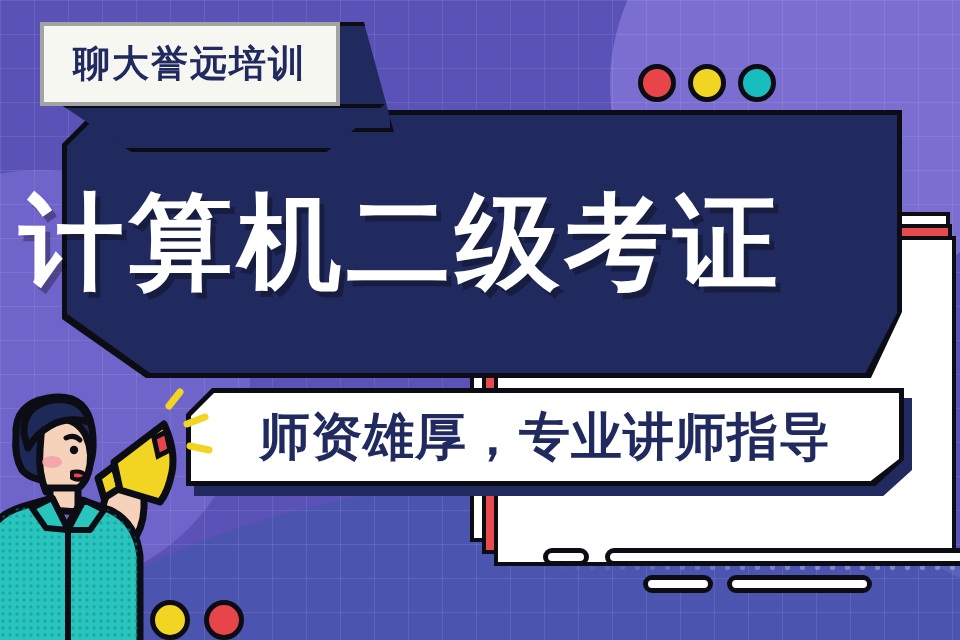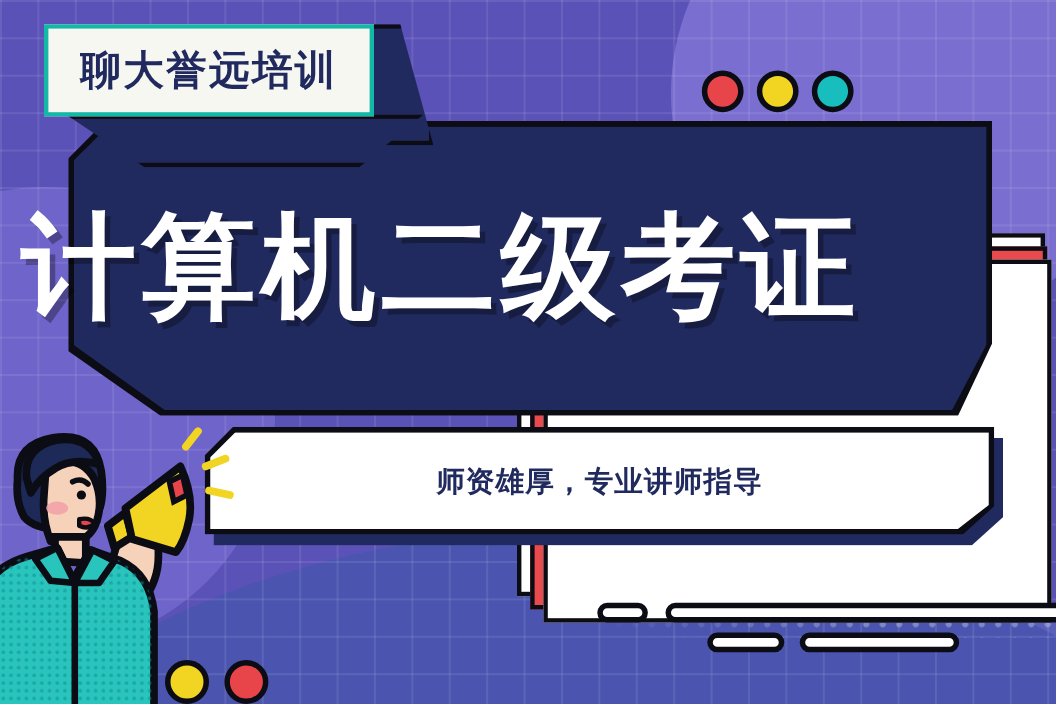--- a/index.html
+++ b/index.html
@@ -62,21 +62,21 @@
   }
 
   
   .logo-tail{
     position:absolute;left:60px;top:104px;width:325px;height:48px;
     background:#212a5e;border:4px solid #0c0c14;box-sizing:border-box;
     clip-path:polygon(0 0, 100% 0, 82% 100%, 22% 100%);
   }
   .logo-box{
     position:absolute;left:40px;top:22px;width:300px;height:84px;
-    background:#f7f7f2;border:4px solid #14b8a6;box-sizing:border-box;
+    background:#f7f7f2;border:4px solid #a3a3a3;box-sizing:border-box;
     clip-path:polygon(0 0, 100% 0, 100% 100%, 0 100%);
     display:flex;align-items:center;justify-content:center;
   }
   .logo-wedge{
     position:absolute;left:336px;top:22px;width:58px;height:110px;
     background:#212a5e;border:4px solid #0c0c14;box-sizing:border-box;
     clip-path:polygon(0 0, 48% 0, 100% 100%, 0 100%);
   }
   .logo-text{
     color:#212a5e;font-weight:bold;font-size:37px;letter-spacing:2px;white-space:nowrap;
@@ -93,21 +93,21 @@
     background:#0c0c14;
     clip-path:polygon(26px 0, 100% 0, 100% 72px, 96% 100%, 0 100%, 0 26px);
   }
   .sub-banner{
     position:absolute;left:191px;top:393px;width:708px;height:88px;
     background:#ffffff;
     clip-path:polygon(23px 0, 100% 0, 100% 66px, 96% 100%, 0 100%, 0 23px);
     display:flex;align-items:center;justify-content:center;
   }
   .sub-text{
-    color:#212a5e;font-weight:bold;font-size:26px;letter-spacing:1px;white-space:nowrap;
+    color:#212a5e;font-weight:bold;font-size:51px;letter-spacing:1px;white-space:nowrap;
   }
 
   
   .dot{position:absolute;border-radius:50%;border:5px solid #0c0c14;box-sizing:border-box;}
 
   
   .pill{position:absolute;background:#fff;border:5px solid #0c0c14;
         border-radius:20px;box-sizing:border-box;}
 
   

